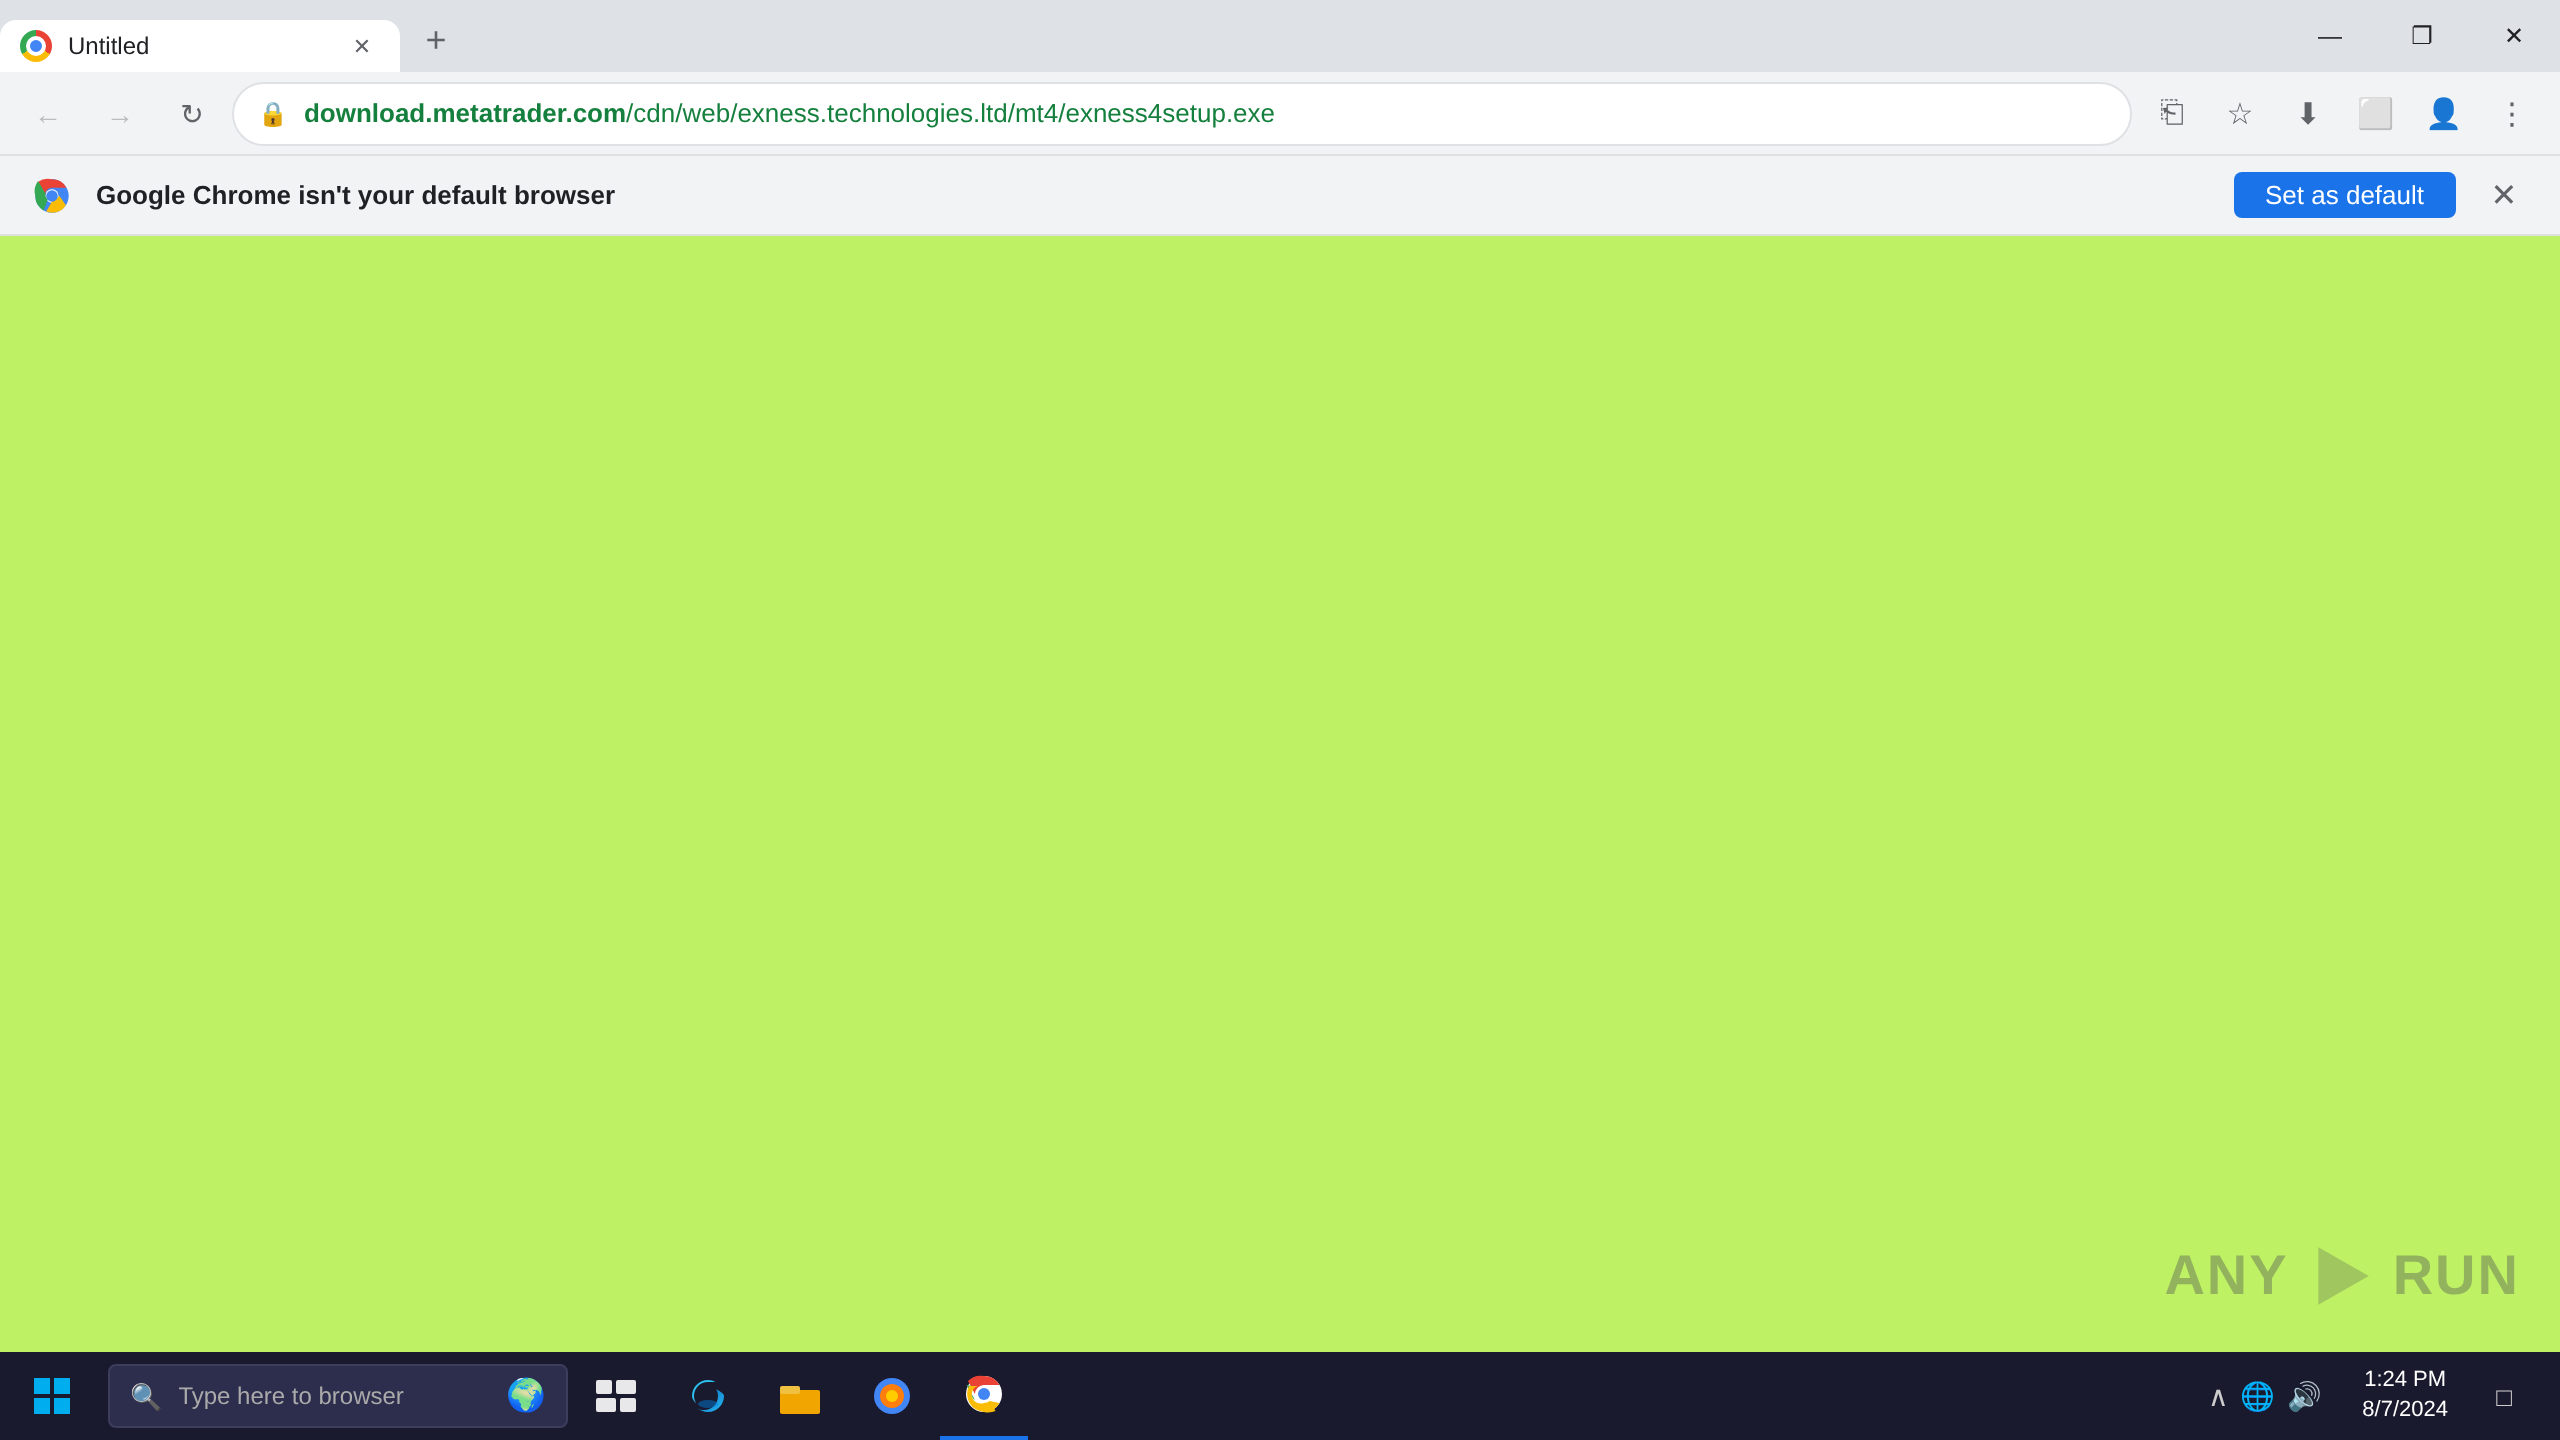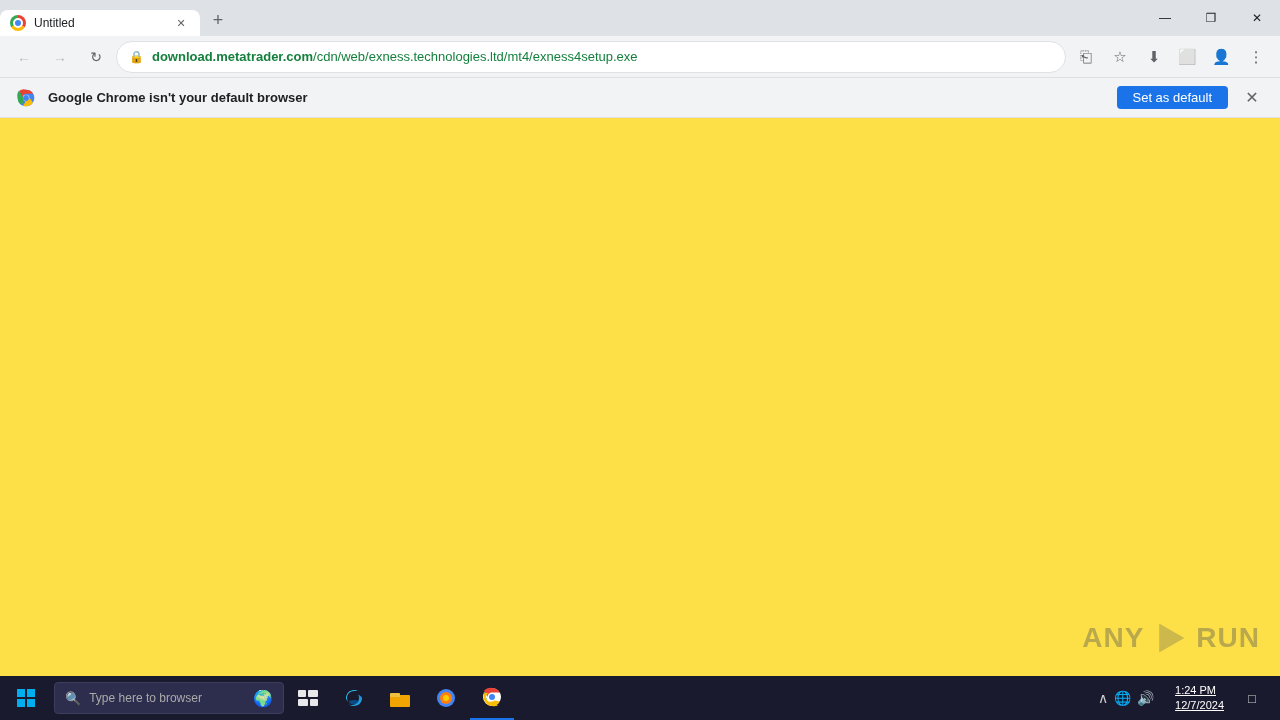--- a/index.html
+++ b/index.html
@@ -183,21 +183,21 @@
       align-items: center;
       justify-content: center;
       color: #606368;
       cursor: pointer;
       font-size: 16px;
       border-radius: 50%;
     }
 
     
     .main-content {
-      background: #fde047;
+      background: #bef264;
       height: calc(720px - 36px - 42px - 40px - 44px);
       position: relative;
     }
 
     
     .watermark {
       position: absolute;
       bottom: 20px;
       right: 20px;
       display: flex;
@@ -280,24 +280,24 @@
       padding: 0 8px;
     }
     .sys-icon {
       color: #ccc;
       font-size: 14px;
       cursor: pointer;
     }
     .clock {
       color: #fff;
       font-size: 11px;
+      text-align: center;
       line-height: 1.4;
       cursor: pointer;
       padding: 0 8px;
-      text-decoration: underline;
     }
     .notification-btn {
       width: 32px;
       height: 44px;
       display: flex;
       align-items: center;
       justify-content: center;
       color: #ccc;
       cursor: pointer;
     }
@@ -468,19 +468,19 @@
   </div>
 
   <div class="taskbar-right">
     <div class="sys-icons">
       <span class="sys-icon">∧</span>
       <span class="sys-icon">🌐</span>
       <span class="sys-icon">🔊</span>
     </div>
     <div class="clock">
       <div>1:24 PM</div>
-      <div>12/7/2024</div>
+      <div>8/7/2024</div>
     </div>
     <div class="notification-btn">
       <span style="font-size:13px;color:#ccc;">□</span>
     </div>
   </div>
 </div>
 
 </body></html>

